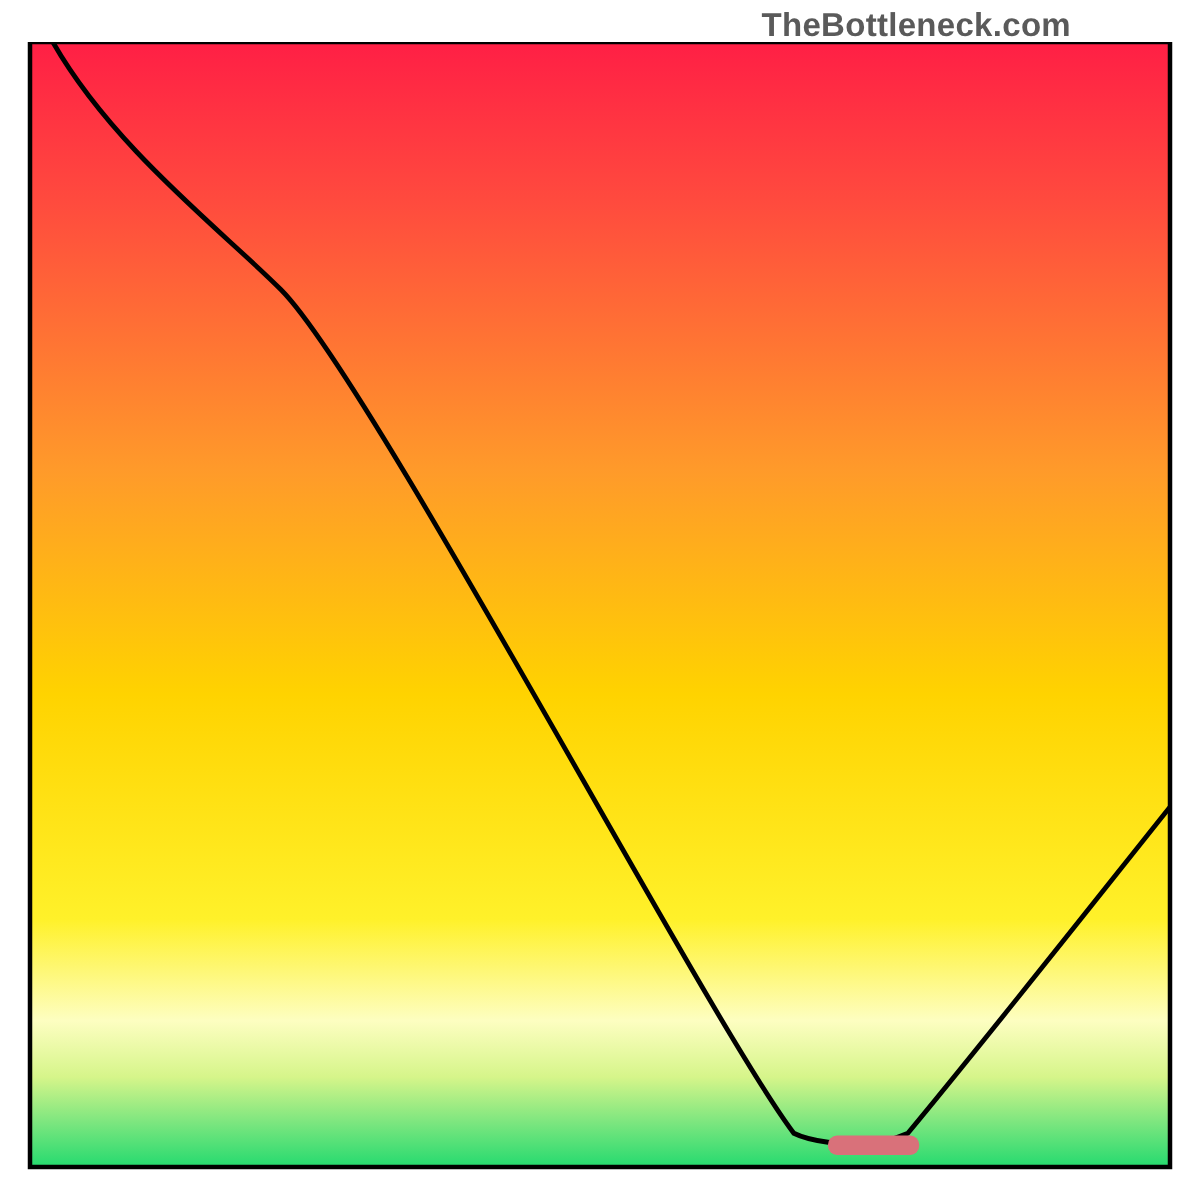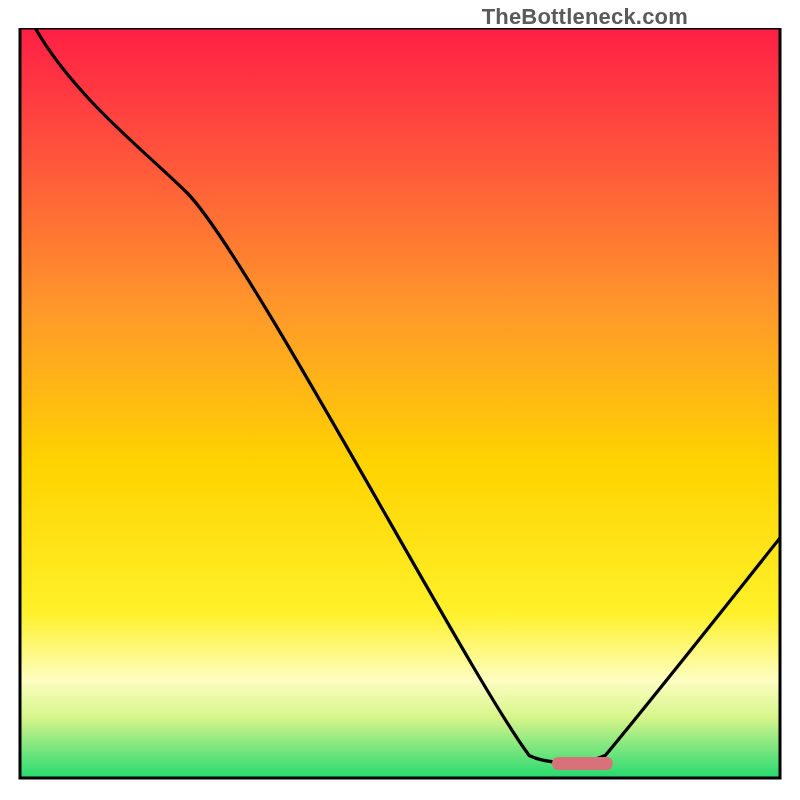--- a/index.html
+++ b/index.html
@@ -8,20 +8,21 @@
     width: 800px;
     height: 800px;
     overflow: hidden;
     background: #ffffff;
     font-family: Arial, Helvetica, sans-serif;
   }
   .container {
     position: relative;
     width: 702px;
     height: 800px;
+    padding-left: 26px;
   }
   .watermark {
     position: absolute;
     top: 4px;
     right: 14px;
     font-size: 22px;
     font-weight: 600;
     color: #5a5a5a;
     letter-spacing: 0.2px;
     z-index: 5;

